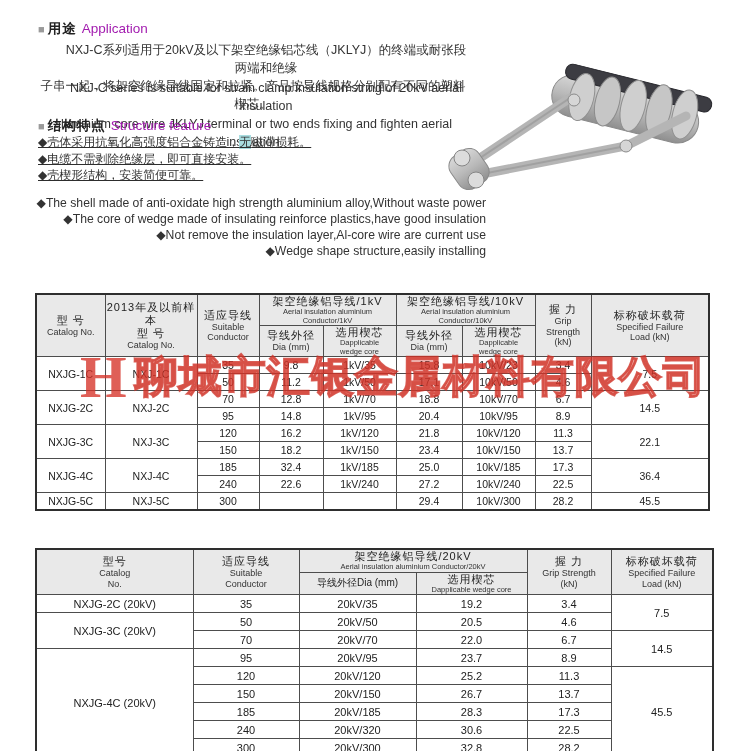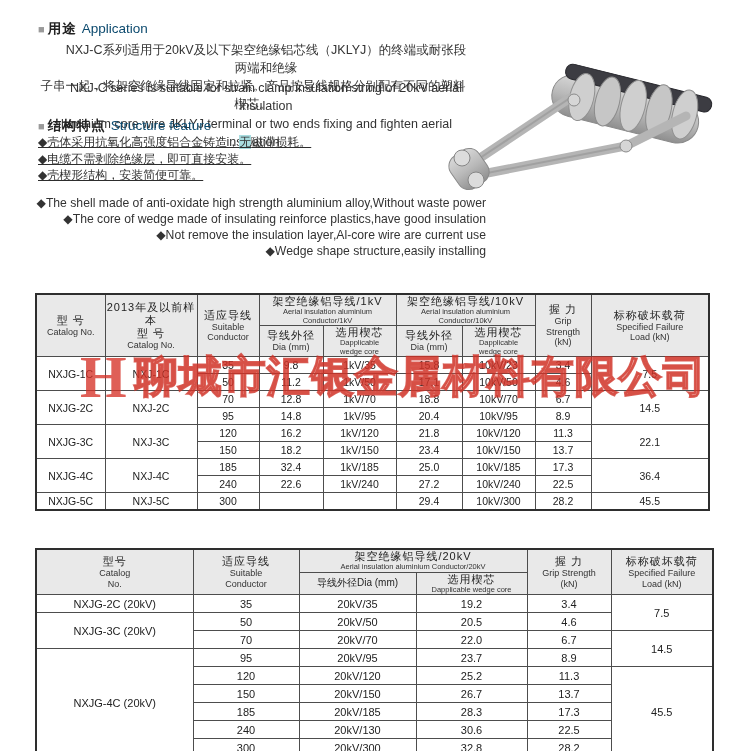--- a/index.html
+++ b/index.html
@@ -3,21 +3,21 @@
 <meta charset="utf-8">
 <style>
   html,body{margin:0;padding:0;background:#fff;}
   .page{position:relative;width:736px;height:751px;background:#ffffff;overflow:hidden;
         font-family:"Liberation Sans","DejaVu Sans",sans-serif;color:#2d2d2d;}
   .abs{position:absolute;}
   
   .sec-title{font-size:13.5px;color:#222;white-space:nowrap;}
   .sec-title .sq{color:#9a9a9a;font-size:11px;margin-right:3px;}
   .sec-title .zh{font-weight:bold;letter-spacing:1px;}
-  .sec-title .en{font-weight:normal;margin-left:5px;color:#0c4a6e;}
+  .sec-title .en{font-weight:normal;margin-left:5px;color:#a21caf;}
   .spec-title .zh{font-size:14px;}
   
   .para{font-size:12.5px;line-height:18px;color:#333;width:430px;text-align:center;}
   .para .indent{padding-left:26px;}
   
   .bullets{width:460px;}
   .bullet{font-size:12px;line-height:16.5px;color:#333;white-space:nowrap;}
   .bullets-en .bullet{font-size:12.2px;line-height:16px;}
   .hl{background:#a9dde0;}
   
@@ -367,21 +367,21 @@
             <td>13.7</td>
           </tr>
           <tr>
             <td>185</td>
             <td>20kV/185</td>
             <td>28.3</td>
             <td>17.3</td>
           </tr>
           <tr>
             <td>240</td>
-            <td>20kV/130</td>
+            <td>20kV/320</td>
             <td>30.6</td>
             <td>22.5</td>
           </tr>
           <tr>
             <td>300</td>
             <td>20kV/300</td>
             <td>32.8</td>
             <td>28.2</td>
           </tr>
         </tbody>

